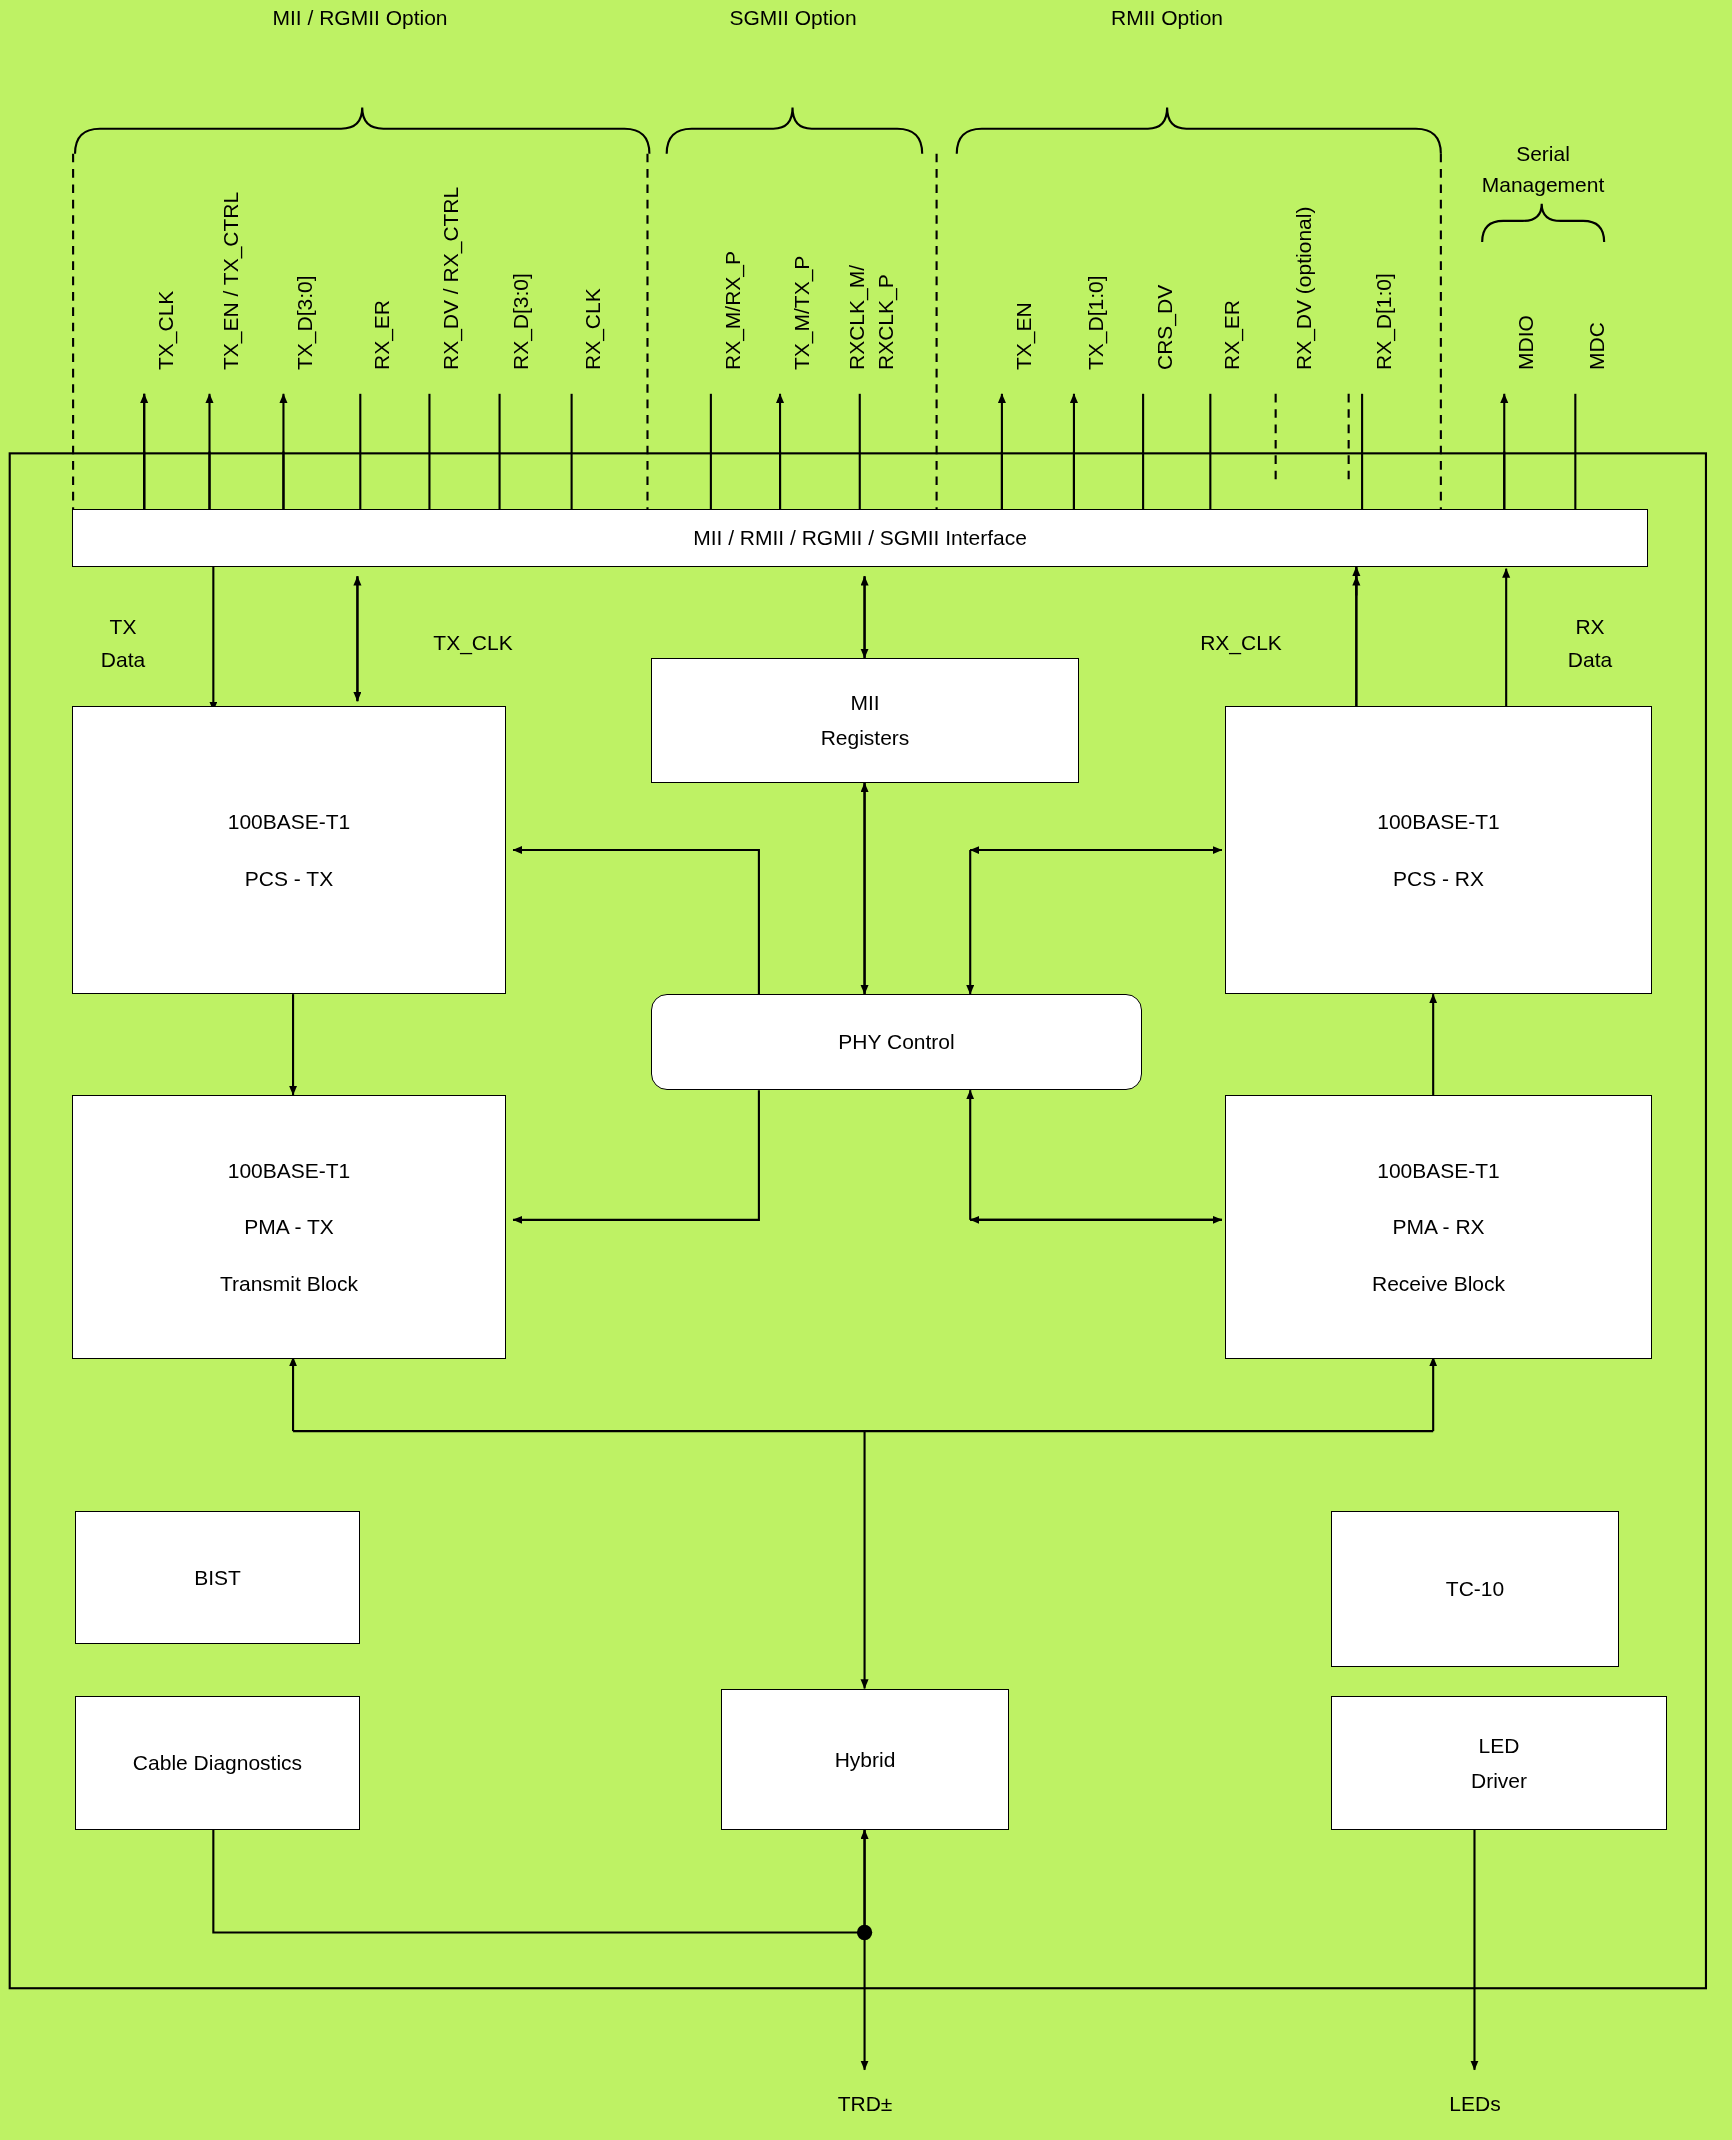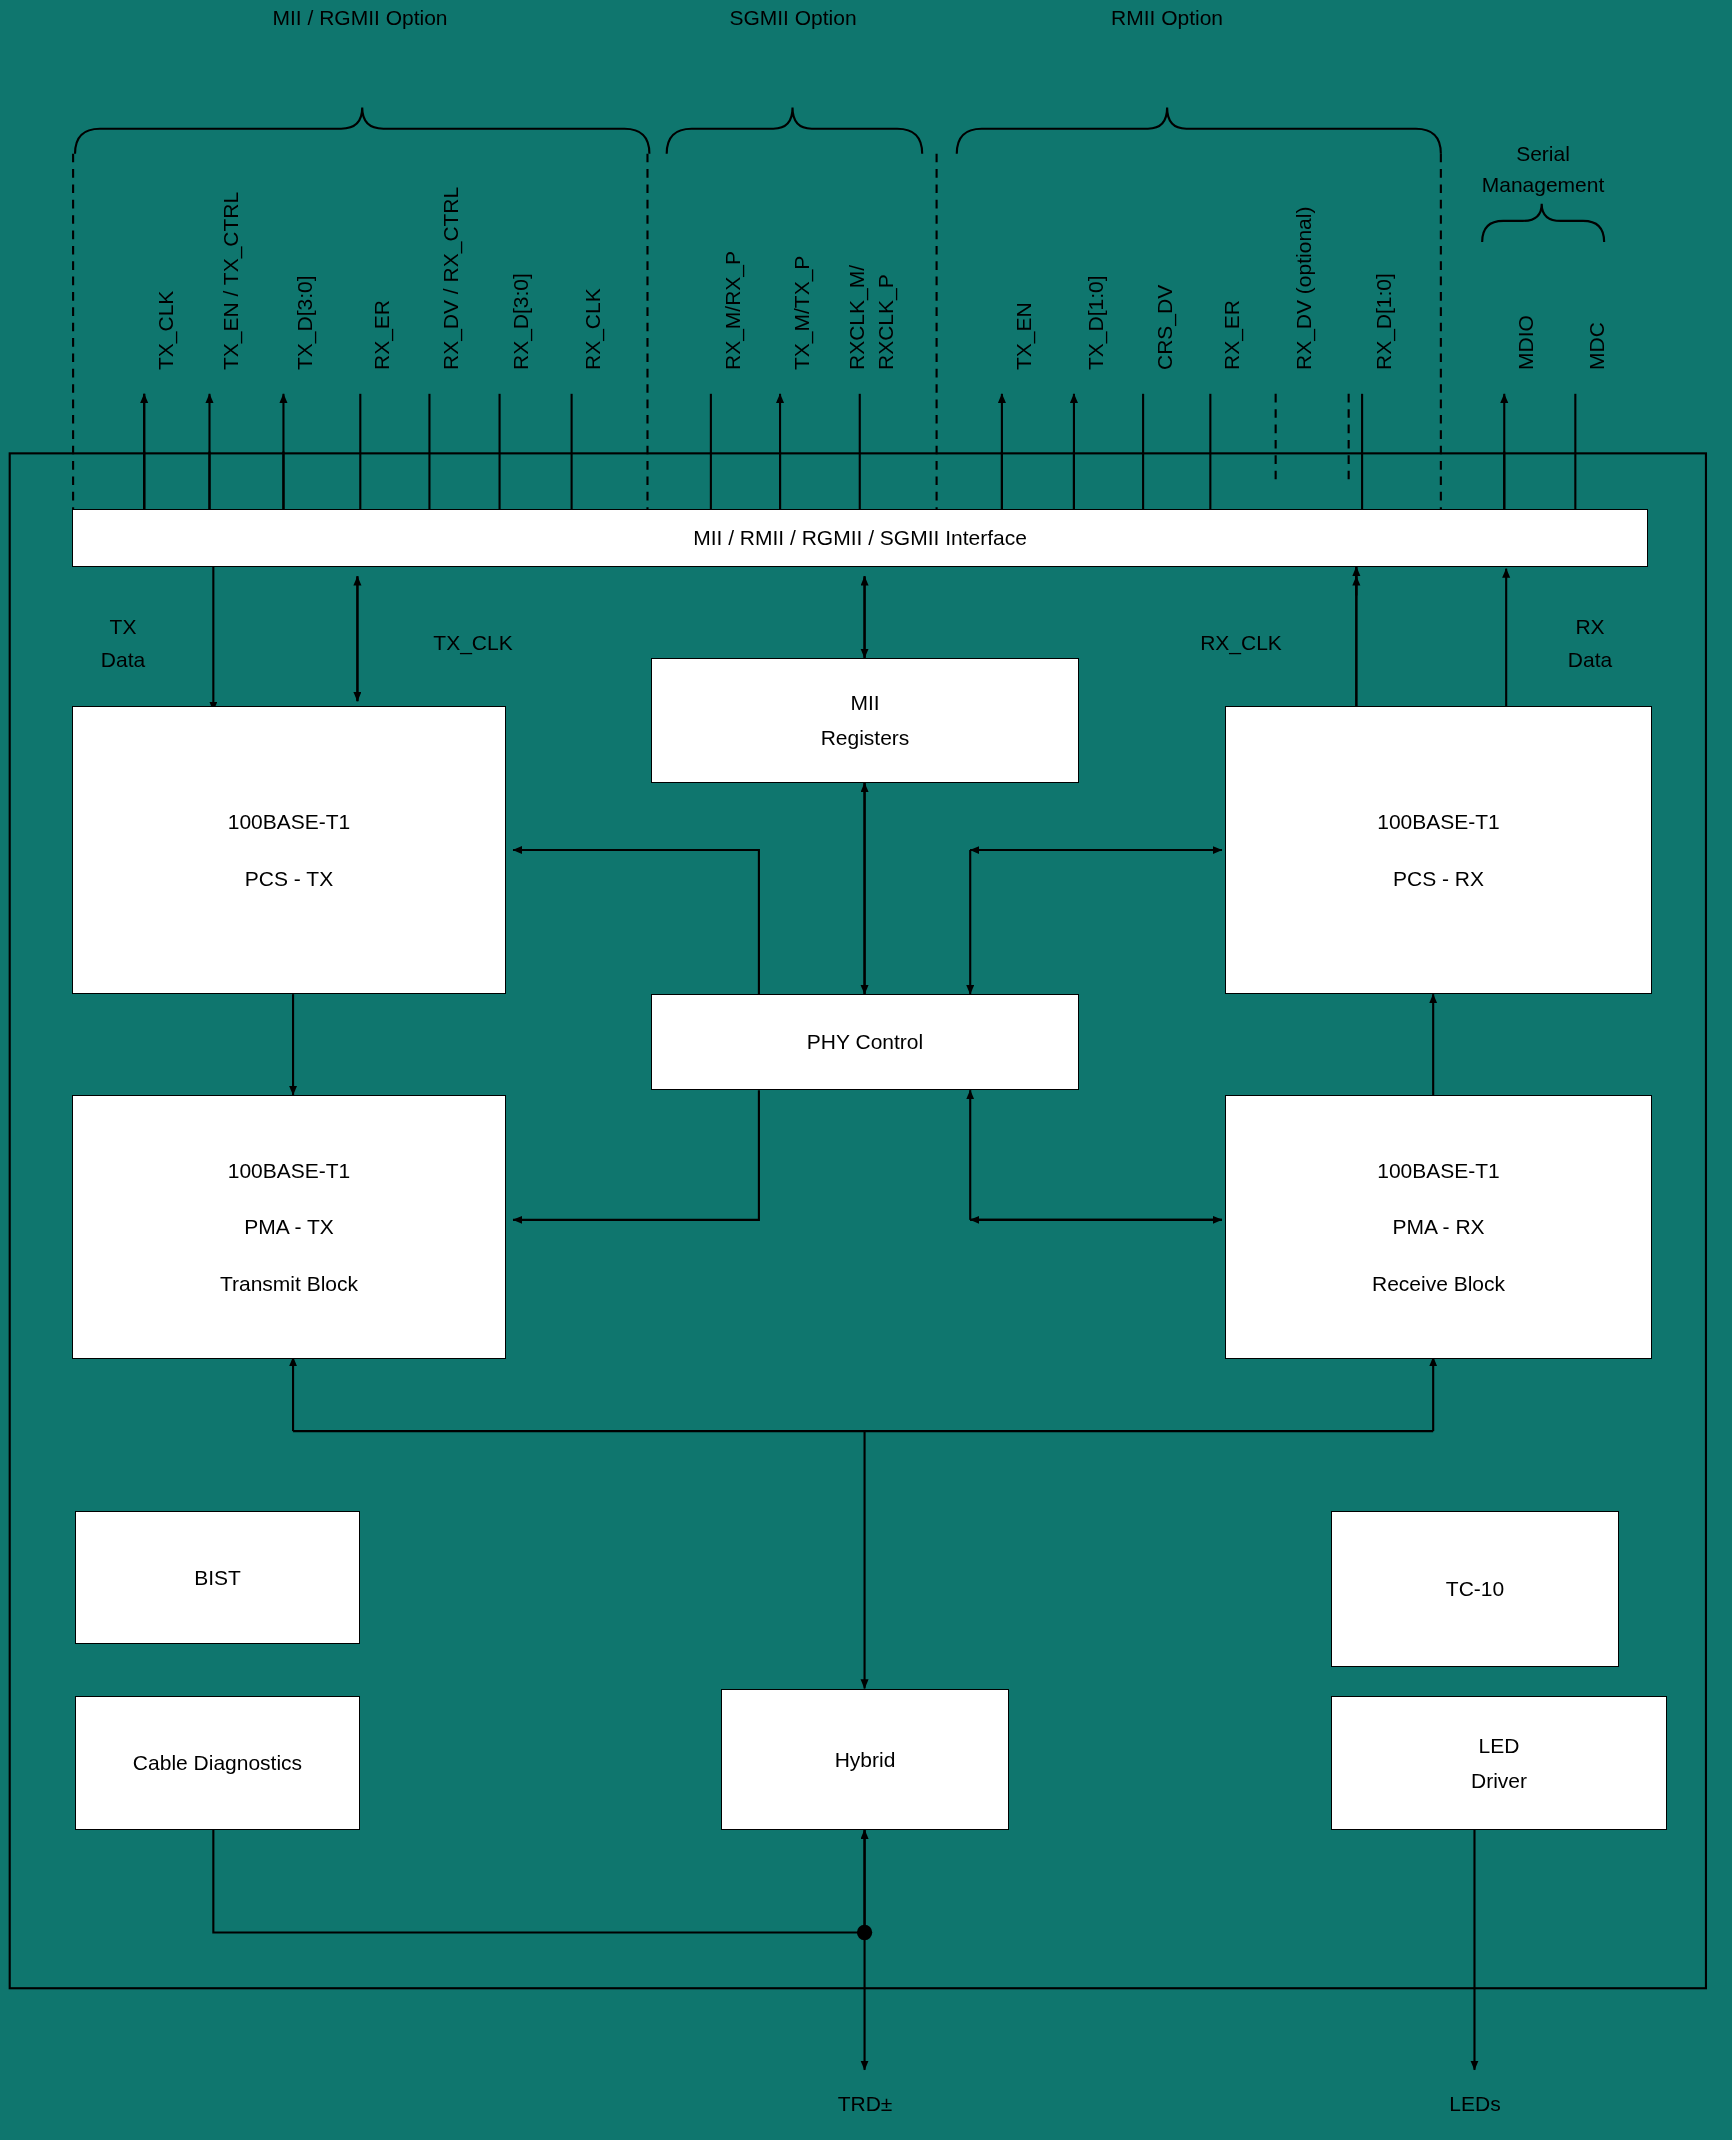--- a/index.html
+++ b/index.html
@@ -1,17 +1,17 @@
 <!DOCTYPE html>
 <html><head>
 <meta charset="utf-8">
 <style>
   html,body{margin:0;padding:0;background:#ffffff;}
   body{font-family:"Liberation Sans", sans-serif;color:#000;}
-  #root{position:relative;width:1732px;height:2140px;overflow:hidden;background:#0f766e;}
+  #root{position:relative;width:1732px;height:2140px;overflow:hidden;background:#bef264;}
   .lbl{position:absolute;font-size:21px;color:#000;white-space:nowrap;}
   .lbl.c{transform:translateX(-50%);text-align:center;}
   .vlbl{position:absolute;font-size:21px;white-space:nowrap;transform-origin:0 0;transform:rotate(-90deg);}
   .box{position:absolute;border:1.9px solid #000;background:#fff;box-sizing:border-box;display:flex;flex-direction:column;align-items:center;justify-content:center;font-size:21px;text-align:center;line-height:1.5;}
   .box .l2{margin-top:25px;}
   .box .l3{margin-top:25px;}
   svg{position:absolute;left:0;top:0;width:1732px;height:2140px;overflow:visible;}
   .ln{stroke:#000;stroke-width:2.2;fill:none;}
   .dash{stroke:#000;stroke-width:2.2;fill:none;stroke-dasharray:9 7;}
   .brc{stroke:#000;stroke-width:2.2;fill:none;}
@@ -174,21 +174,21 @@
   <div class="box" style="left:651px;top:658px;width:428px;height:125px;">
     <span>MII</span>
     <span class="l2" style="margin-top:3.8px;">Registers</span>
   </div>
 
   <div class="box" style="left:1225px;top:706px;width:427px;height:288px;">
     <span>100BASE-T1</span>
     <span class="l2">PCS - RX</span>
   </div>
 
-  <div class="box" style="left:651px;top:994px;width:428px;height:96px;">
+  <div class="box" style="left:651px;top:994px;width:491px;height:96px;border-radius:16px;">
     <span>PHY Control</span>
   </div>
 
   <div class="box" style="left:72px;top:1095px;width:434px;height:264px;">
     <span>100BASE-T1</span>
     <span class="l2">PMA - TX</span>
     <span class="l3">Transmit Block</span>
   </div>
 
   <div class="box" style="left:1225px;top:1095px;width:427px;height:264px;">

